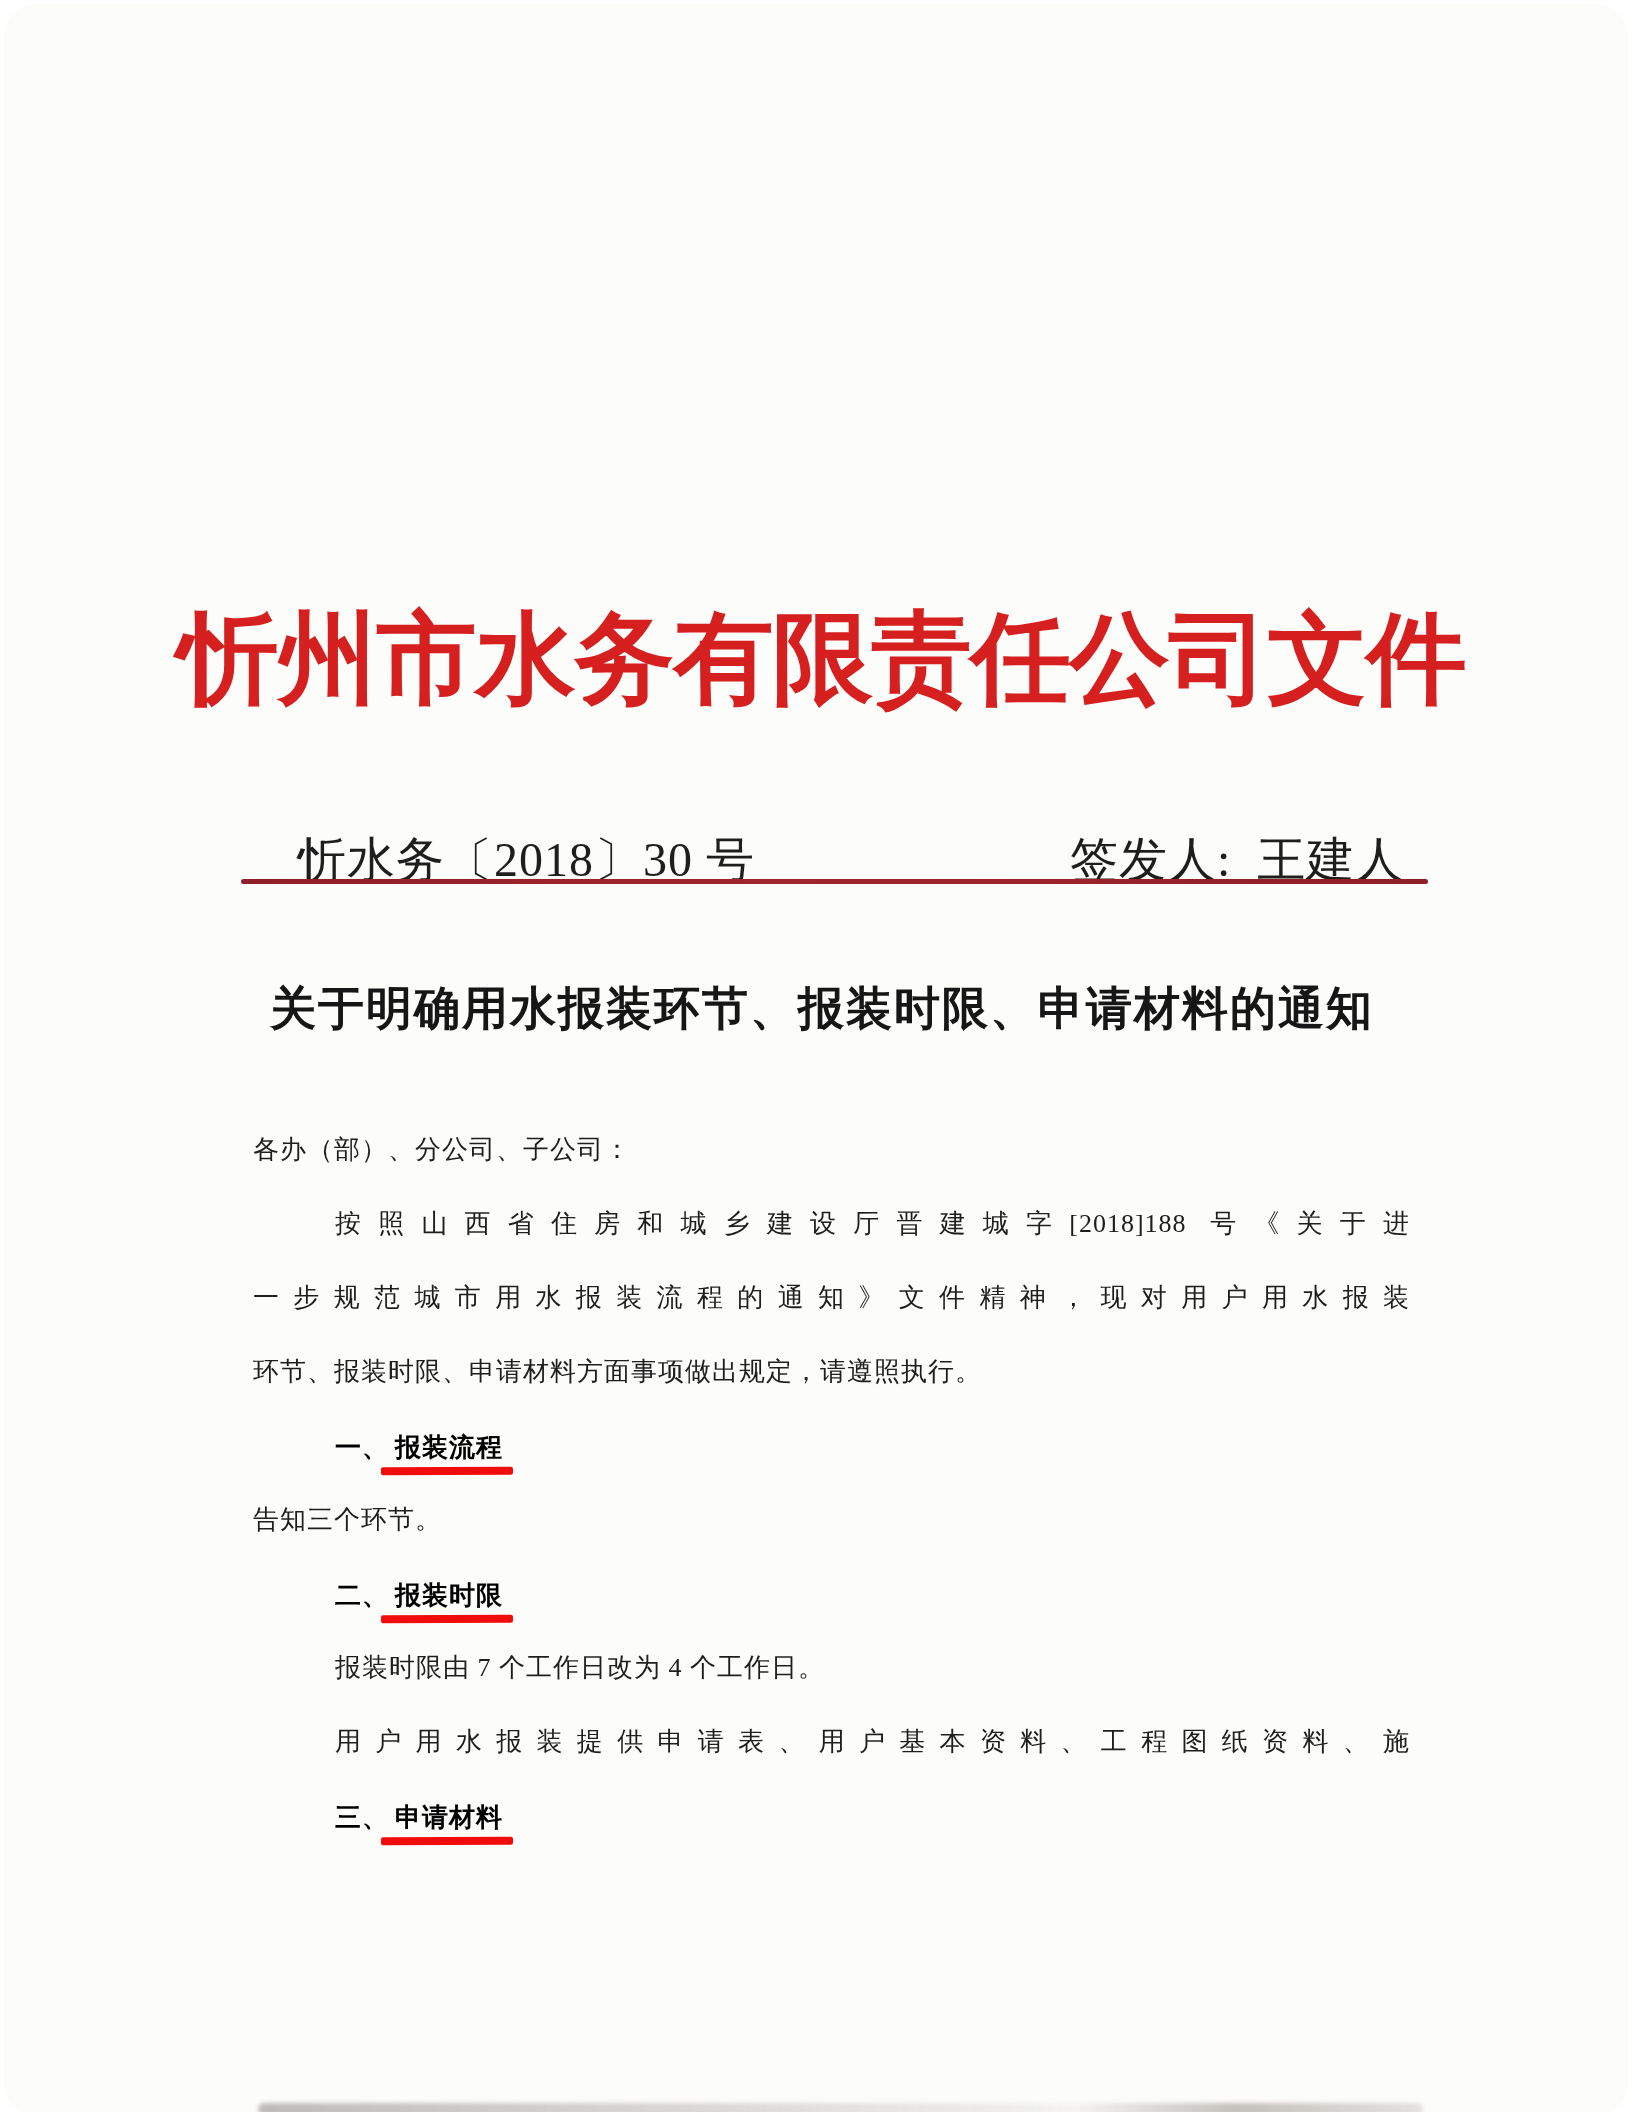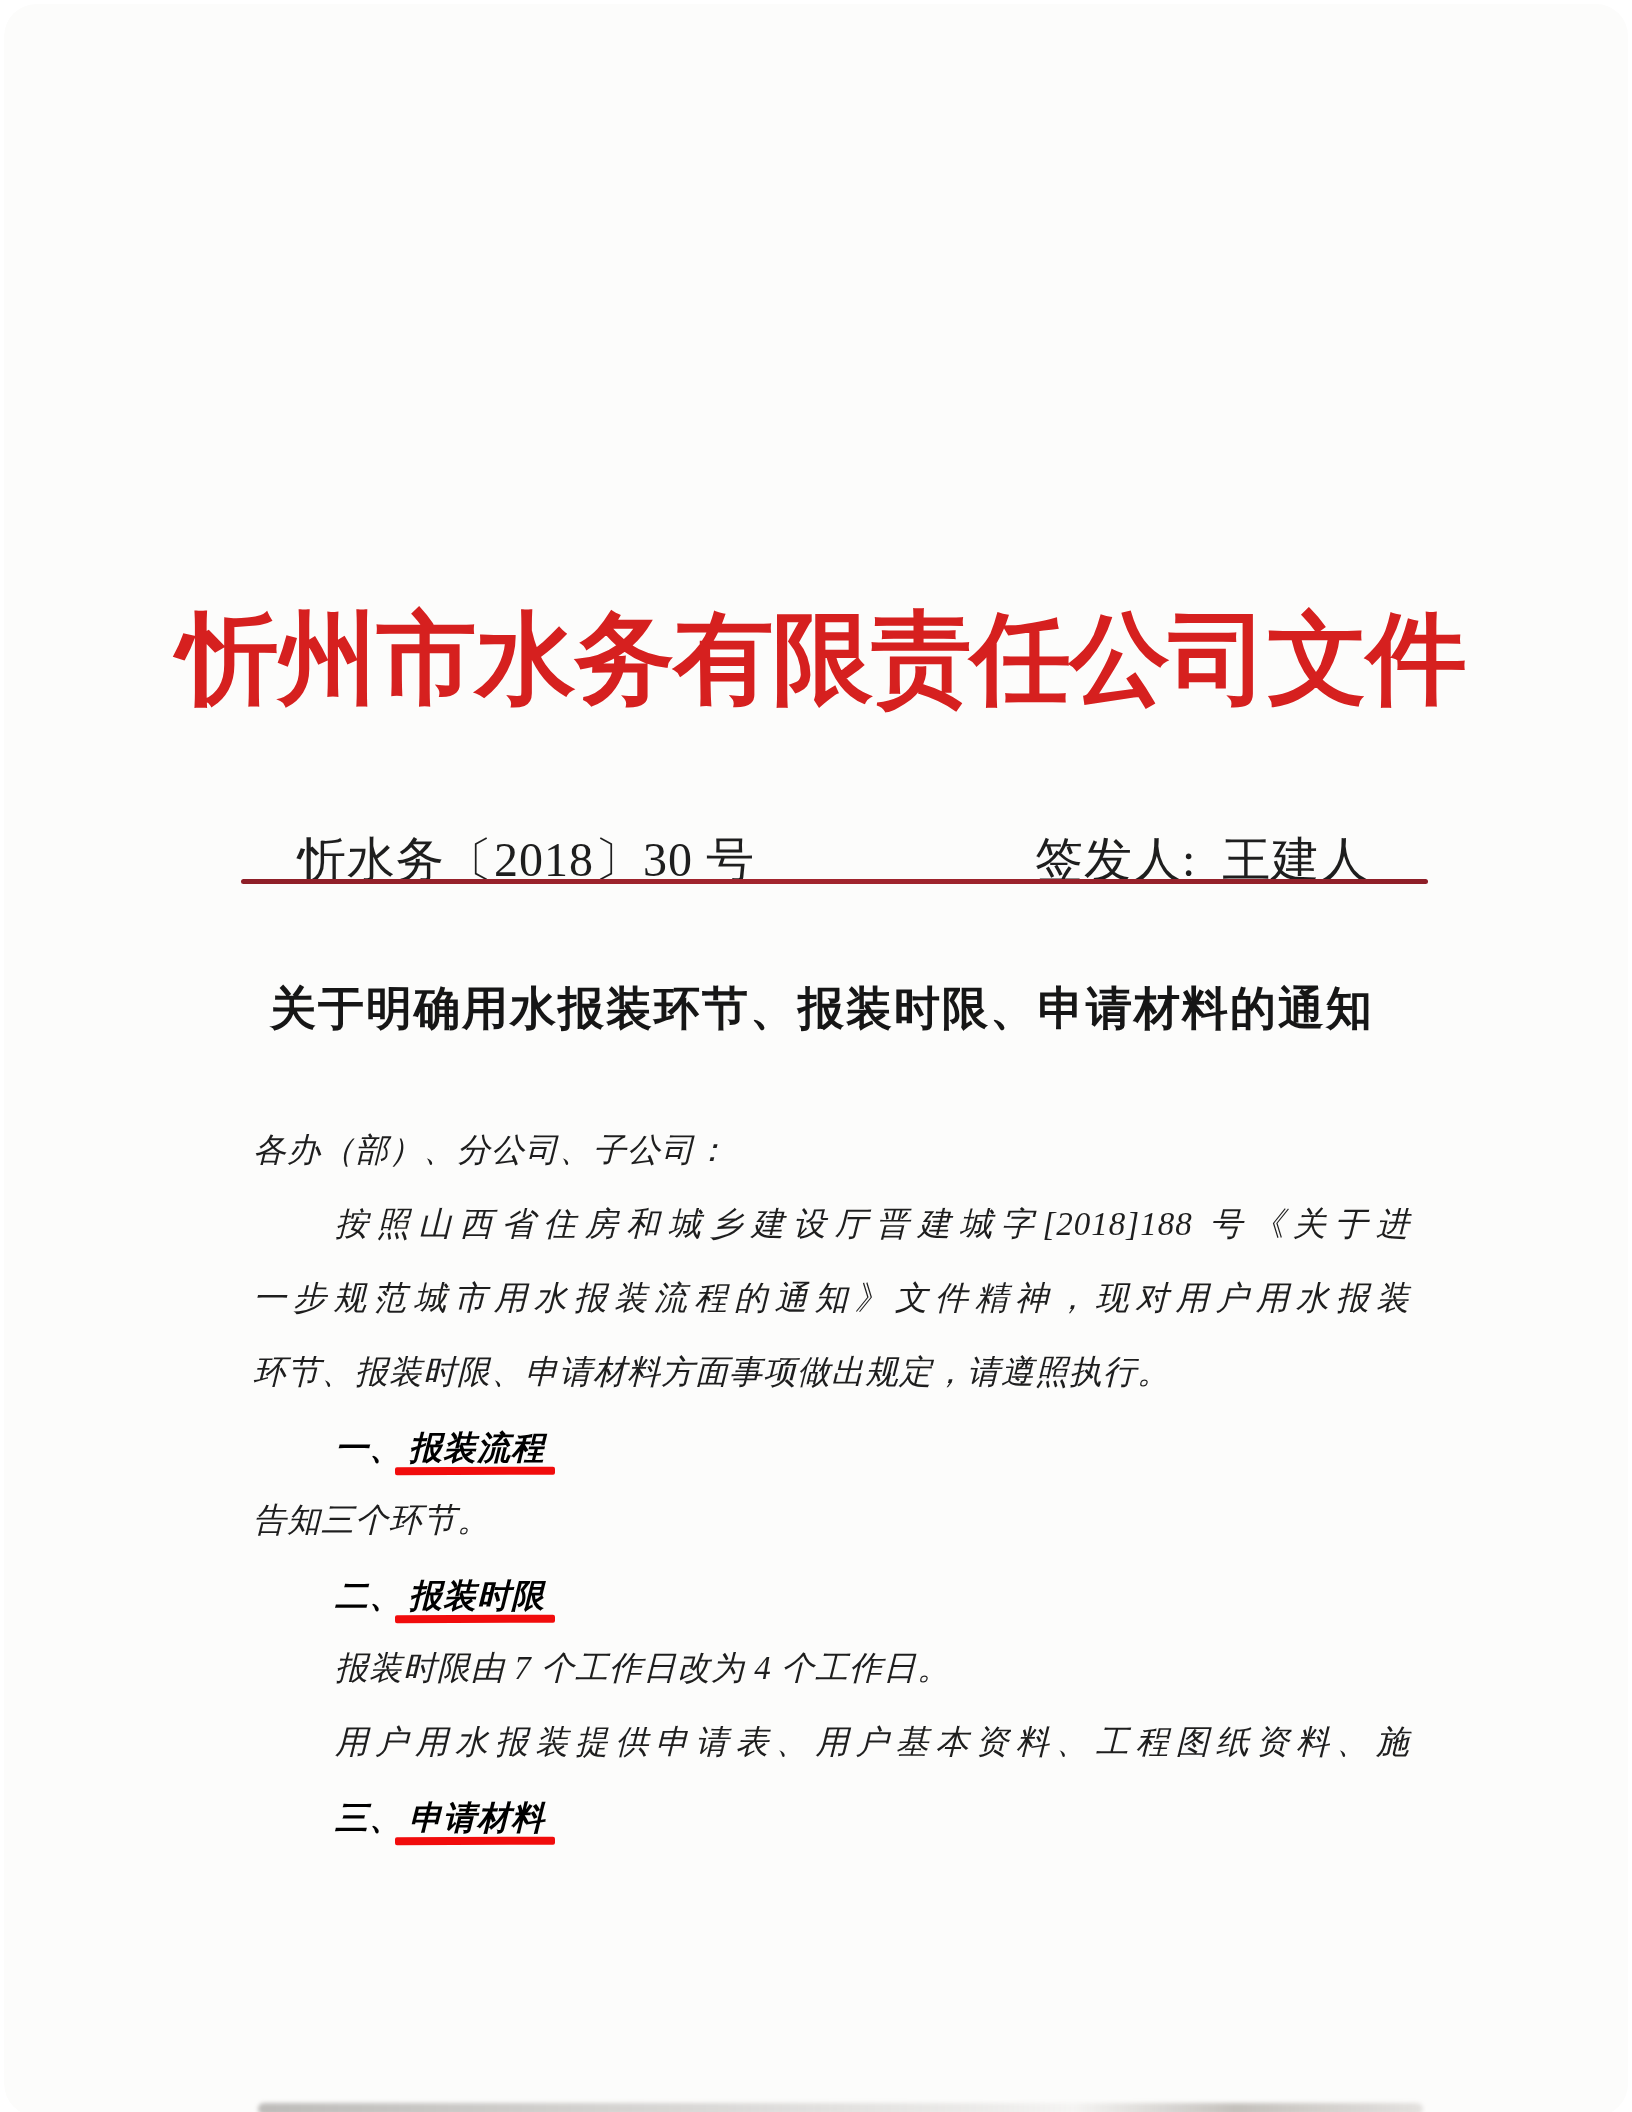--- a/index.html
+++ b/index.html
@@ -33,21 +33,21 @@
     top: 828px;
     left: 0;
     width: 100%;
     height: 48px;
     font-size: 48px;
     line-height: 48px;
     color: var(--text_black, #1e1e1e);
     letter-spacing: 1px;
   }
   .doc-no { position: absolute; left: 290px; white-space: nowrap; }
-  .signer { position: absolute; left: 1025px; white-space: nowrap; }
+  .signer { position: absolute; left: 1060px; white-space: nowrap; }
   .signer .gap { display: inline-block; width: 18px; }
   
   .red-rule {
     position: absolute;
     top: 873px;
     left: 235px;
     width: 1187px;
     height: 5px;
     background: linear-gradient(to right,
       var(--rule_red, #8e1f28) 0%, #a3252e 45%, var(--rule_red, #8e1f28) 100%);
@@ -65,24 +65,23 @@
     letter-spacing: 2px;
     color: #161616;
     white-space: nowrap;
   }
   
   .body-text {
     position: absolute;
     top: 1106px;
     left: 243px;
     width: 1165px;
-    font-size: 33px;
+    font-size: 26px;
     color: var(--text_black, #1e1e1e);
     letter-spacing: 1px;
-    font-style: italic;
   }
   .line {
     height: 72px;
     line-height: 72px;
     white-space: nowrap;
   }
   .indent { padding-left: 82px; }
   .fill {
     white-space: normal;
     text-align: justify;

